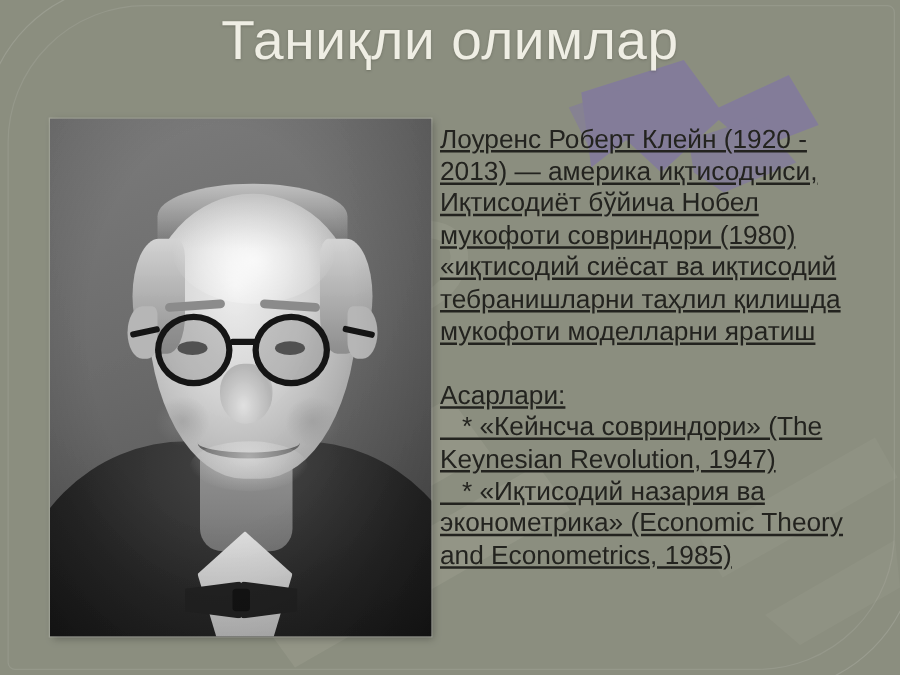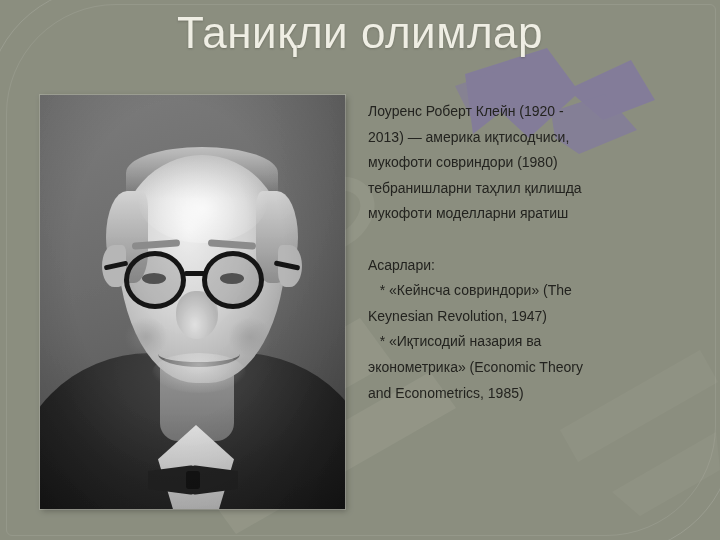--- a/index.html
+++ b/index.html
@@ -224,26 +224,27 @@
     border-radius: 50%;
   }
   .ph-vignette {
     inset: 0;
     background: radial-gradient(ellipse at 45% 40%, rgba(0,0,0,0) 45%, rgba(0,0,0,0.28) 100%);
   }
 
   
   .text-col {
     position: absolute;
-    left: 368px;
+    left: 352px;
     top: 99px;
     width: 330px;
-    font-size: 14px;
+    font-size: 21px;
     line-height: 25.6px;
     color: #23231f;
+    text-decoration: underline;
   }
   .tline { white-space: pre; }
   .tline.blank { height: 25.6px; }
 </style>
 </head>
 <body>
 
 <div class="slide">
 
   <div class="theme-frame"></div>
@@ -304,21 +305,23 @@
     <div class="ph ph-lens ph-lens-r"></div>
     <div class="ph ph-bridge"></div>
     <div class="ph ph-temple-l"></div>
     <div class="ph ph-temple-r"></div>
     <div class="ph ph-vignette"></div>
   </div>
 
   <div class="text-col">
     <div class="tline">Лоуренс Роберт Клейн (1920 -</div>
     <div class="tline">2013) — америка иқтисодчиси,</div>
+    <div class="tline">Иқтисодиёт бўйича Нобел</div>
     <div class="tline">мукофоти совриндори (1980)</div>
+    <div class="tline">«иқтисодий сиёсат ва иқтисодий</div>
     <div class="tline">тебранишларни таҳлил қилишда</div>
     <div class="tline">мукофоти моделларни яратиш</div>
     <div class="tline blank"></div>
     <div class="tline">Асарлари:</div>
     <div class="tline">   * «Кейнсча совриндори» (The</div>
     <div class="tline">Keynesian Revolution, 1947)</div>
     <div class="tline">   * «Иқтисодий назария ва</div>
     <div class="tline">эконометрика» (Economic Theory</div>
     <div class="tline">and Econometrics, 1985)</div>
   </div>

